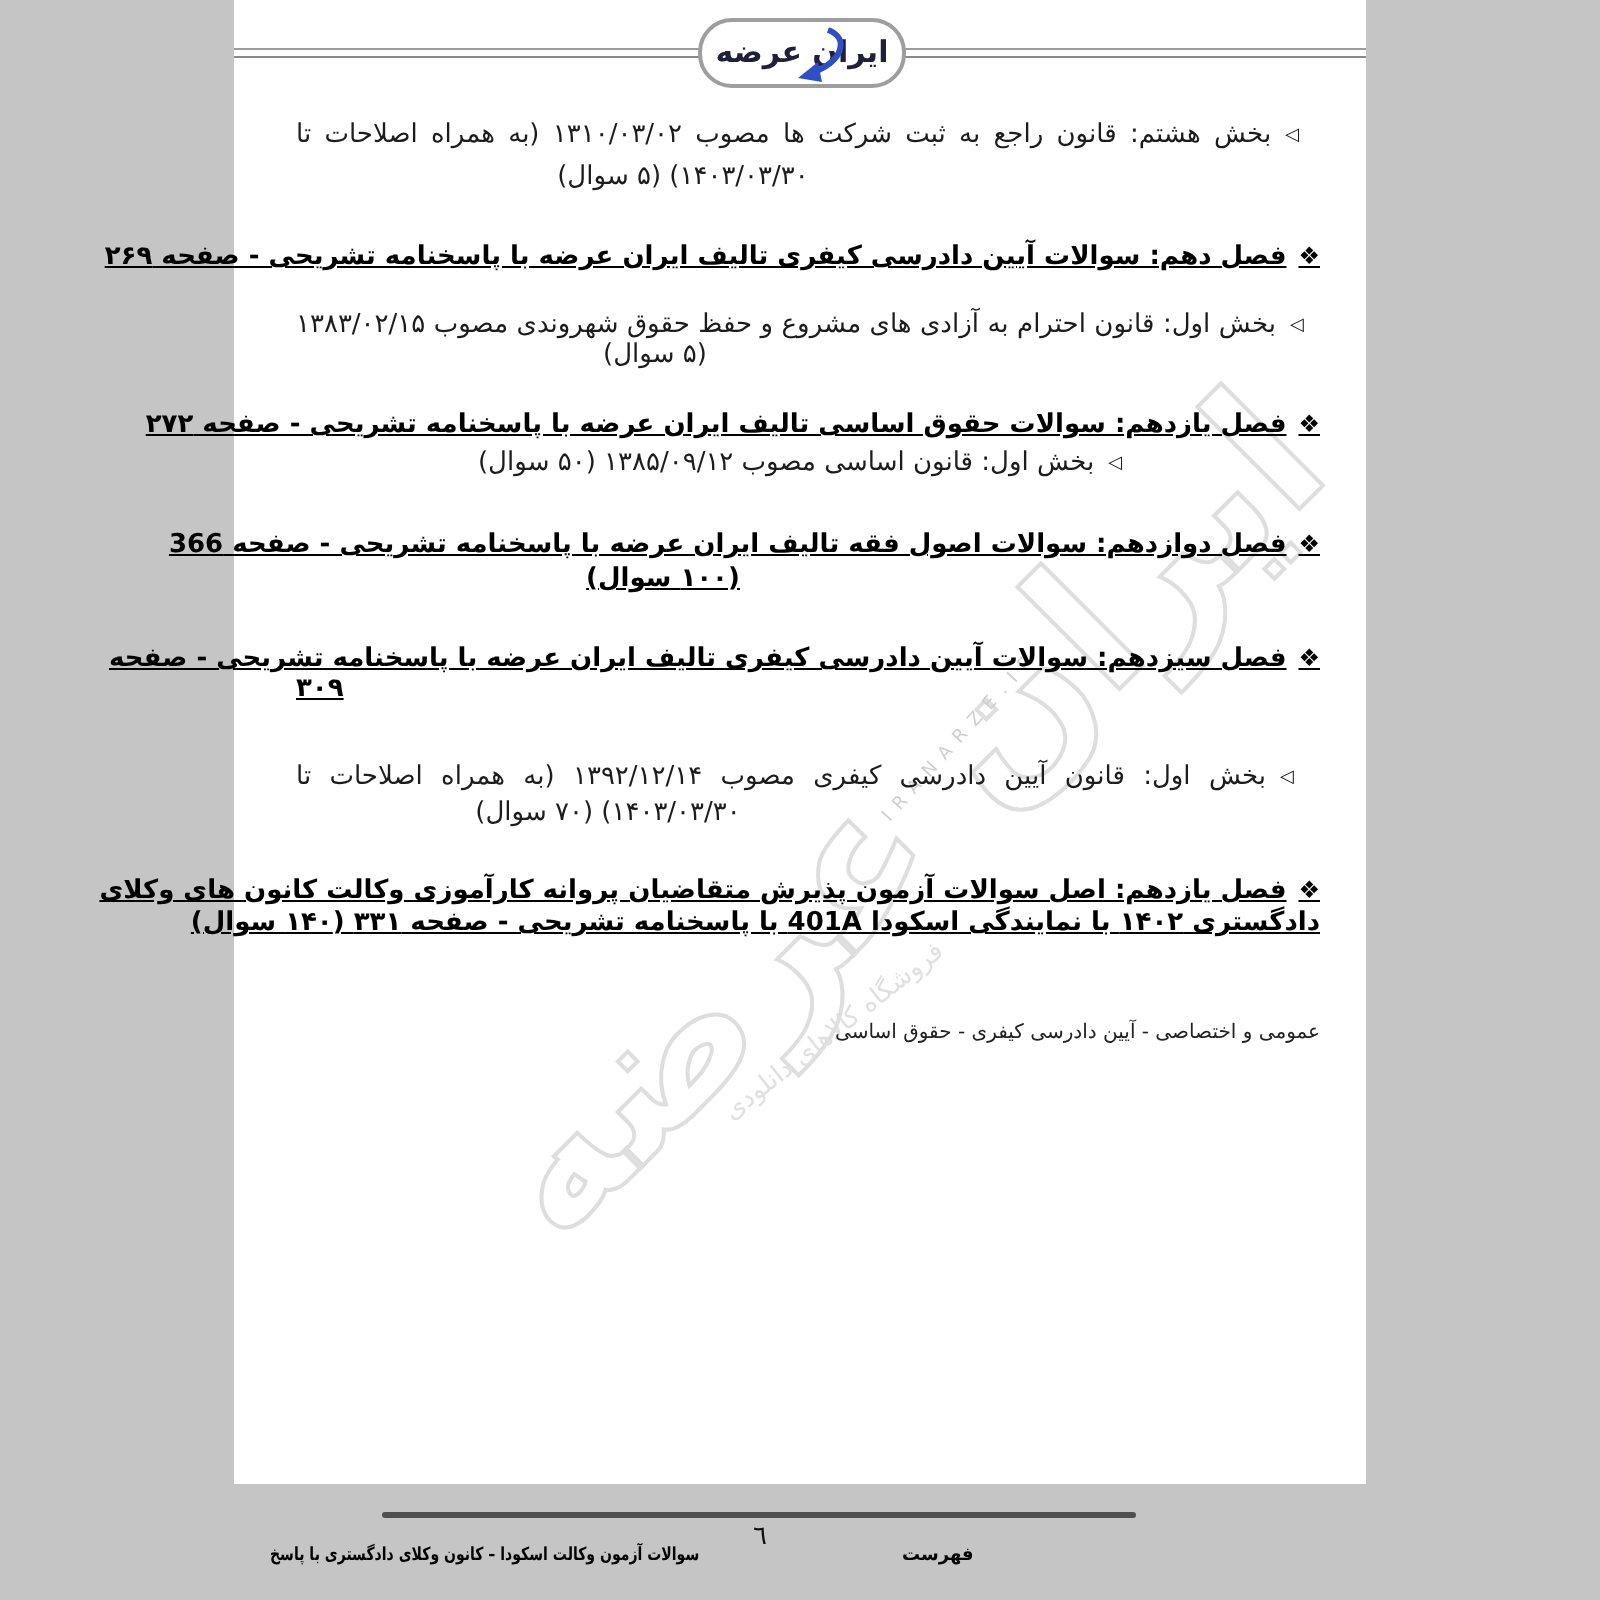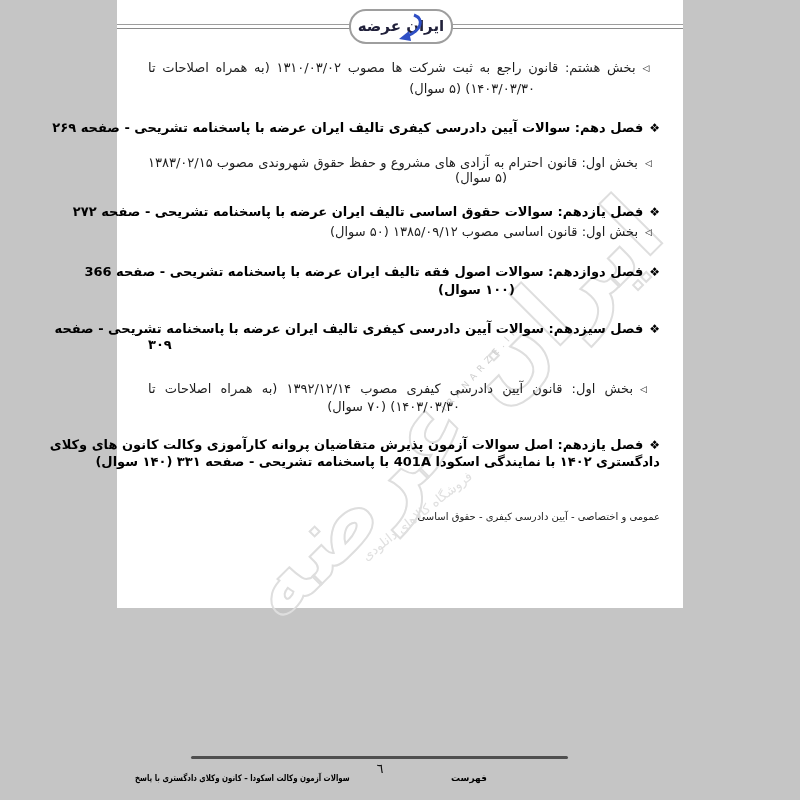--- a/index.html
+++ b/index.html
@@ -3,21 +3,21 @@
 <meta charset="utf-8">
 <style>
   html,body{margin:0;padding:0;}
   body{
     width:800px;height:800px;
     background:#c5c5c5;
     font-family:"DejaVu Sans",sans-serif;
     position:relative;overflow:hidden;
   }
   .paper{
-    position:absolute;left:117px;top:0;width:566px;height:608px;
+    position:absolute;left:117px;top:0;width:566px;height:742px;
     background:#ffffff;
   }
   
   .hrule{position:absolute;left:0;width:566px;height:1px;background:#9d9d9d;}
   .hrule.r1{top:24px;}
   .hrule.r2{top:28px;background:#8a8a8a;}
   .logo-pill{
     position:absolute;left:232px;top:9px;width:104px;height:35px;
     background:#fff;border:2px solid #9e9e9e;border-radius:17px;
     box-sizing:border-box;z-index:3;text-align:center;
@@ -38,23 +38,23 @@
     left:364px;top:368px;font-size:9px;letter-spacing:5px;color:#cfcfcf;
     transform:translate(-50%,-50%) rotate(-48deg);white-space:nowrap;
   }
   .wm-script{
     left:300px;top:516px;font-size:13px;direction:rtl;color:#e0e0e0;
     transform:translate(-50%,-50%) rotate(-38deg);white-space:nowrap;
   }
   
   .ln{
     position:absolute;left:31px;right:23px;height:18px;line-height:18px;
-    direction:rtl;white-space:nowrap;font-size:13px;color:#1c1c1c;z-index:2;
+    direction:rtl;white-space:nowrap;font-size:13px;color:#1c1c1c;z-index:2;text-align:center;
   }
-  .chap,.chapcont{font-weight:bold;color:#000;}
+  .chap,.chapcont{font-weight:bold;color:#000;text-decoration:underline;}
   .just{text-align:justify;text-align-last:justify;text-justify:inter-word;margin-top:12px;}
   .sec{padding-right:8px;}
   .left{text-align:left;}
   .center{text-align:right;}
   .small{font-size:10px;color:#222;}
   .bl-ch{font-size:12px;margin-left:6px;}
   .bl-sec{font-size:9px;margin-left:7px;position:relative;top:-1px;color:#111;}
   
   .f-line{position:absolute;left:74px;top:756px;width:377px;height:2.5px;background:#4f4f4f;border-radius:2px;z-index:2;}
   .f-num{position:absolute;left:250px;top:761px;width:26px;text-align:center;font-size:13px;color:#111;z-index:2;}

